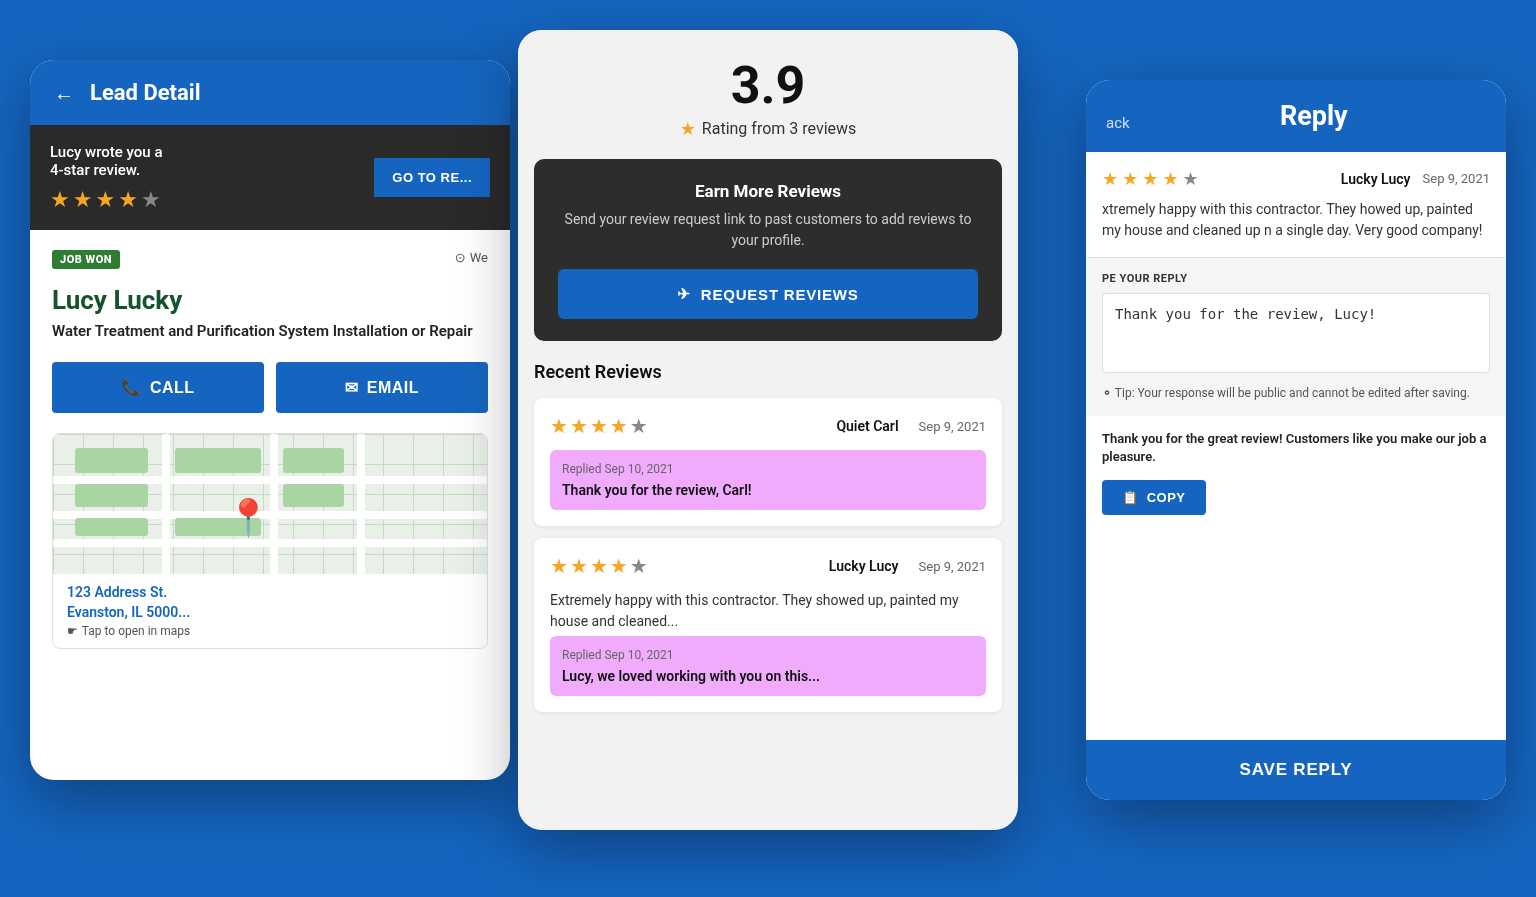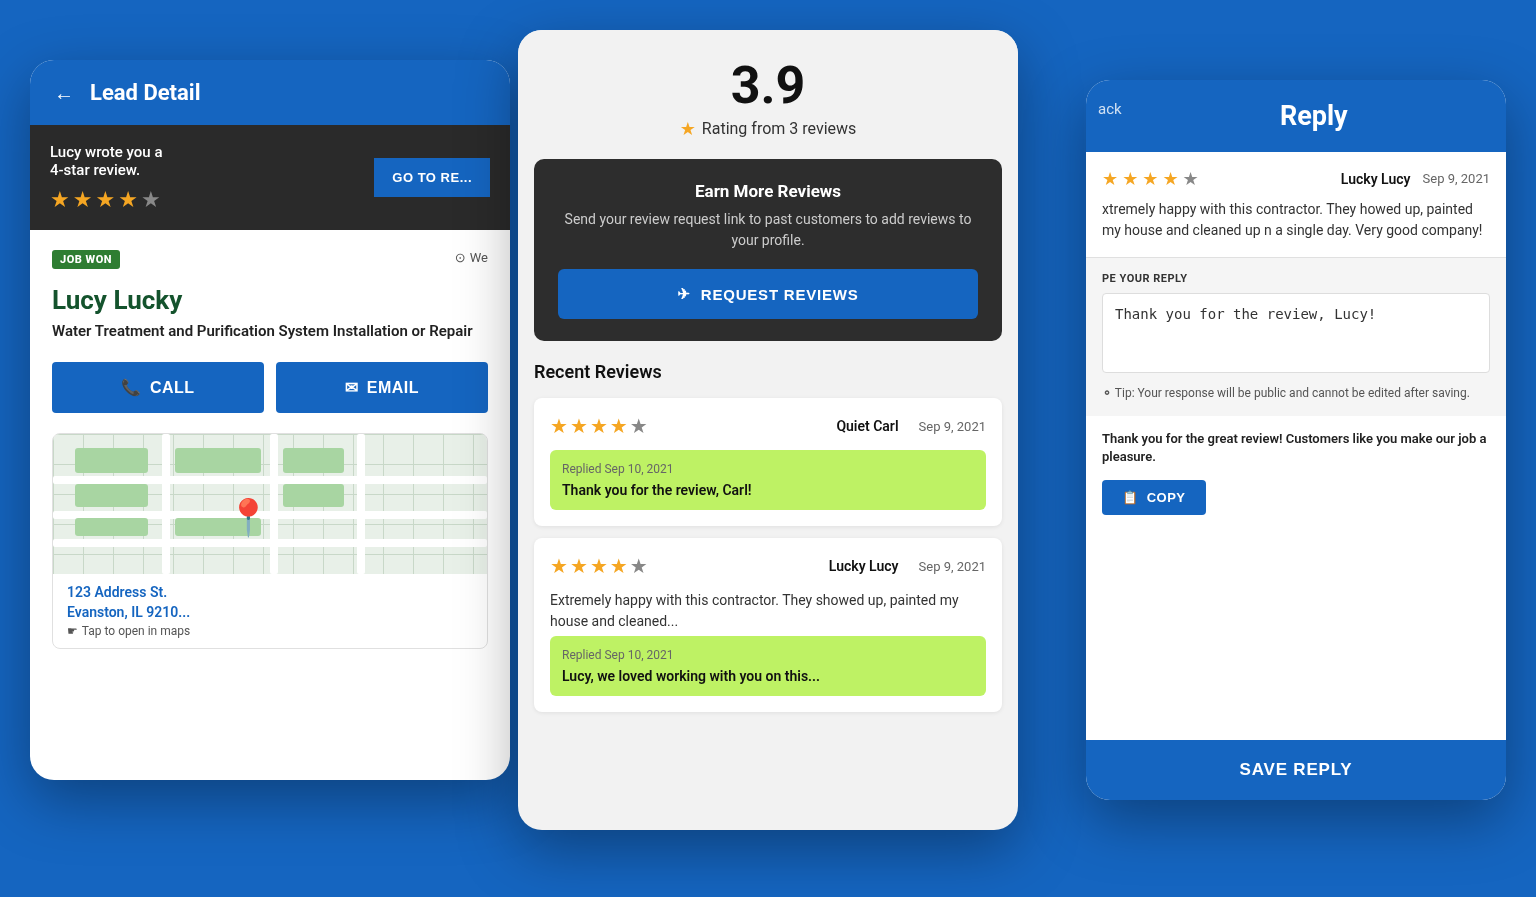--- a/index.html
+++ b/index.html
@@ -283,21 +283,21 @@
       justify-content: space-between;
       margin-bottom: 12px;
     }
     .review-card-stars { display: flex; gap: 2px; }
     .review-card-stars .star { font-size: 20px; }
     .reviewer-info { display: flex; align-items: center; gap: 20px; }
     .reviewer-name { font-size: 14px; font-weight: 600; color: #111; }
     .review-date { font-size: 13px; color: #666; }
 
     .reply-box {
-      background: #bef264;
+      background: #f0abfc;
       border-radius: 6px;
       padding: 12px;
       margin-top: 4px;
     }
     .reply-date { font-size: 12px; color: #666; margin-bottom: 6px; }
     .reply-text { font-size: 14px; font-weight: 600; color: #111; }
 
     .review-body {
       font-size: 14px;
       color: #333;
@@ -308,23 +308,23 @@
     .card-right {
       width: 420px;
       height: 720px;
       right: 30px;
       top: 80px;
       z-index: 2;
     }
 
     .card-right .header {
       background: #1565C0;
-      padding: 20px 12px;
-      display: flex;
-      align-items: flex-start;
+      padding: 20px 20px;
+      display: flex;
+      align-items: flex-end;
       gap: 12px;
     }
     .card-right .header .back-text {
       color: rgba(255,255,255,0.8);
       font-size: 15px;
     }
     .card-right .header .title {
       color: #fff;
       font-size: 27px;
       font-weight: 700;
@@ -507,21 +507,21 @@
         <div class="map-green-block" style="left:28%; top:10%; width:20%; height:18%;"></div>
         <div class="map-green-block" style="left:53%; top:10%; width:14%; height:18%;"></div>
         <div class="map-green-block" style="left:5%; top:36%; width:17%; height:16%;"></div>
         <div class="map-green-block" style="left:53%; top:36%; width:14%; height:16%;"></div>
         <div class="map-green-block" style="left:5%; top:60%; width:17%; height:13%;"></div>
         <div class="map-green-block" style="left:28%; top:60%; width:20%; height:13%;"></div>
         <div class="map-pin">📍</div>
       </div>
       <div class="map-address">
         <div class="addr-text">123 Address St.</div>
-        <div class="addr-text">Evanston, IL 9210...</div>
+        <div class="addr-text">Evanston, IL 5000...</div>
         <div class="tap-text">
           <span>☛</span>
           <span>Tap to open in maps</span>
         </div>
       </div>
     </div>
   </div>
 </div>
 
 <div class="card card-center">

